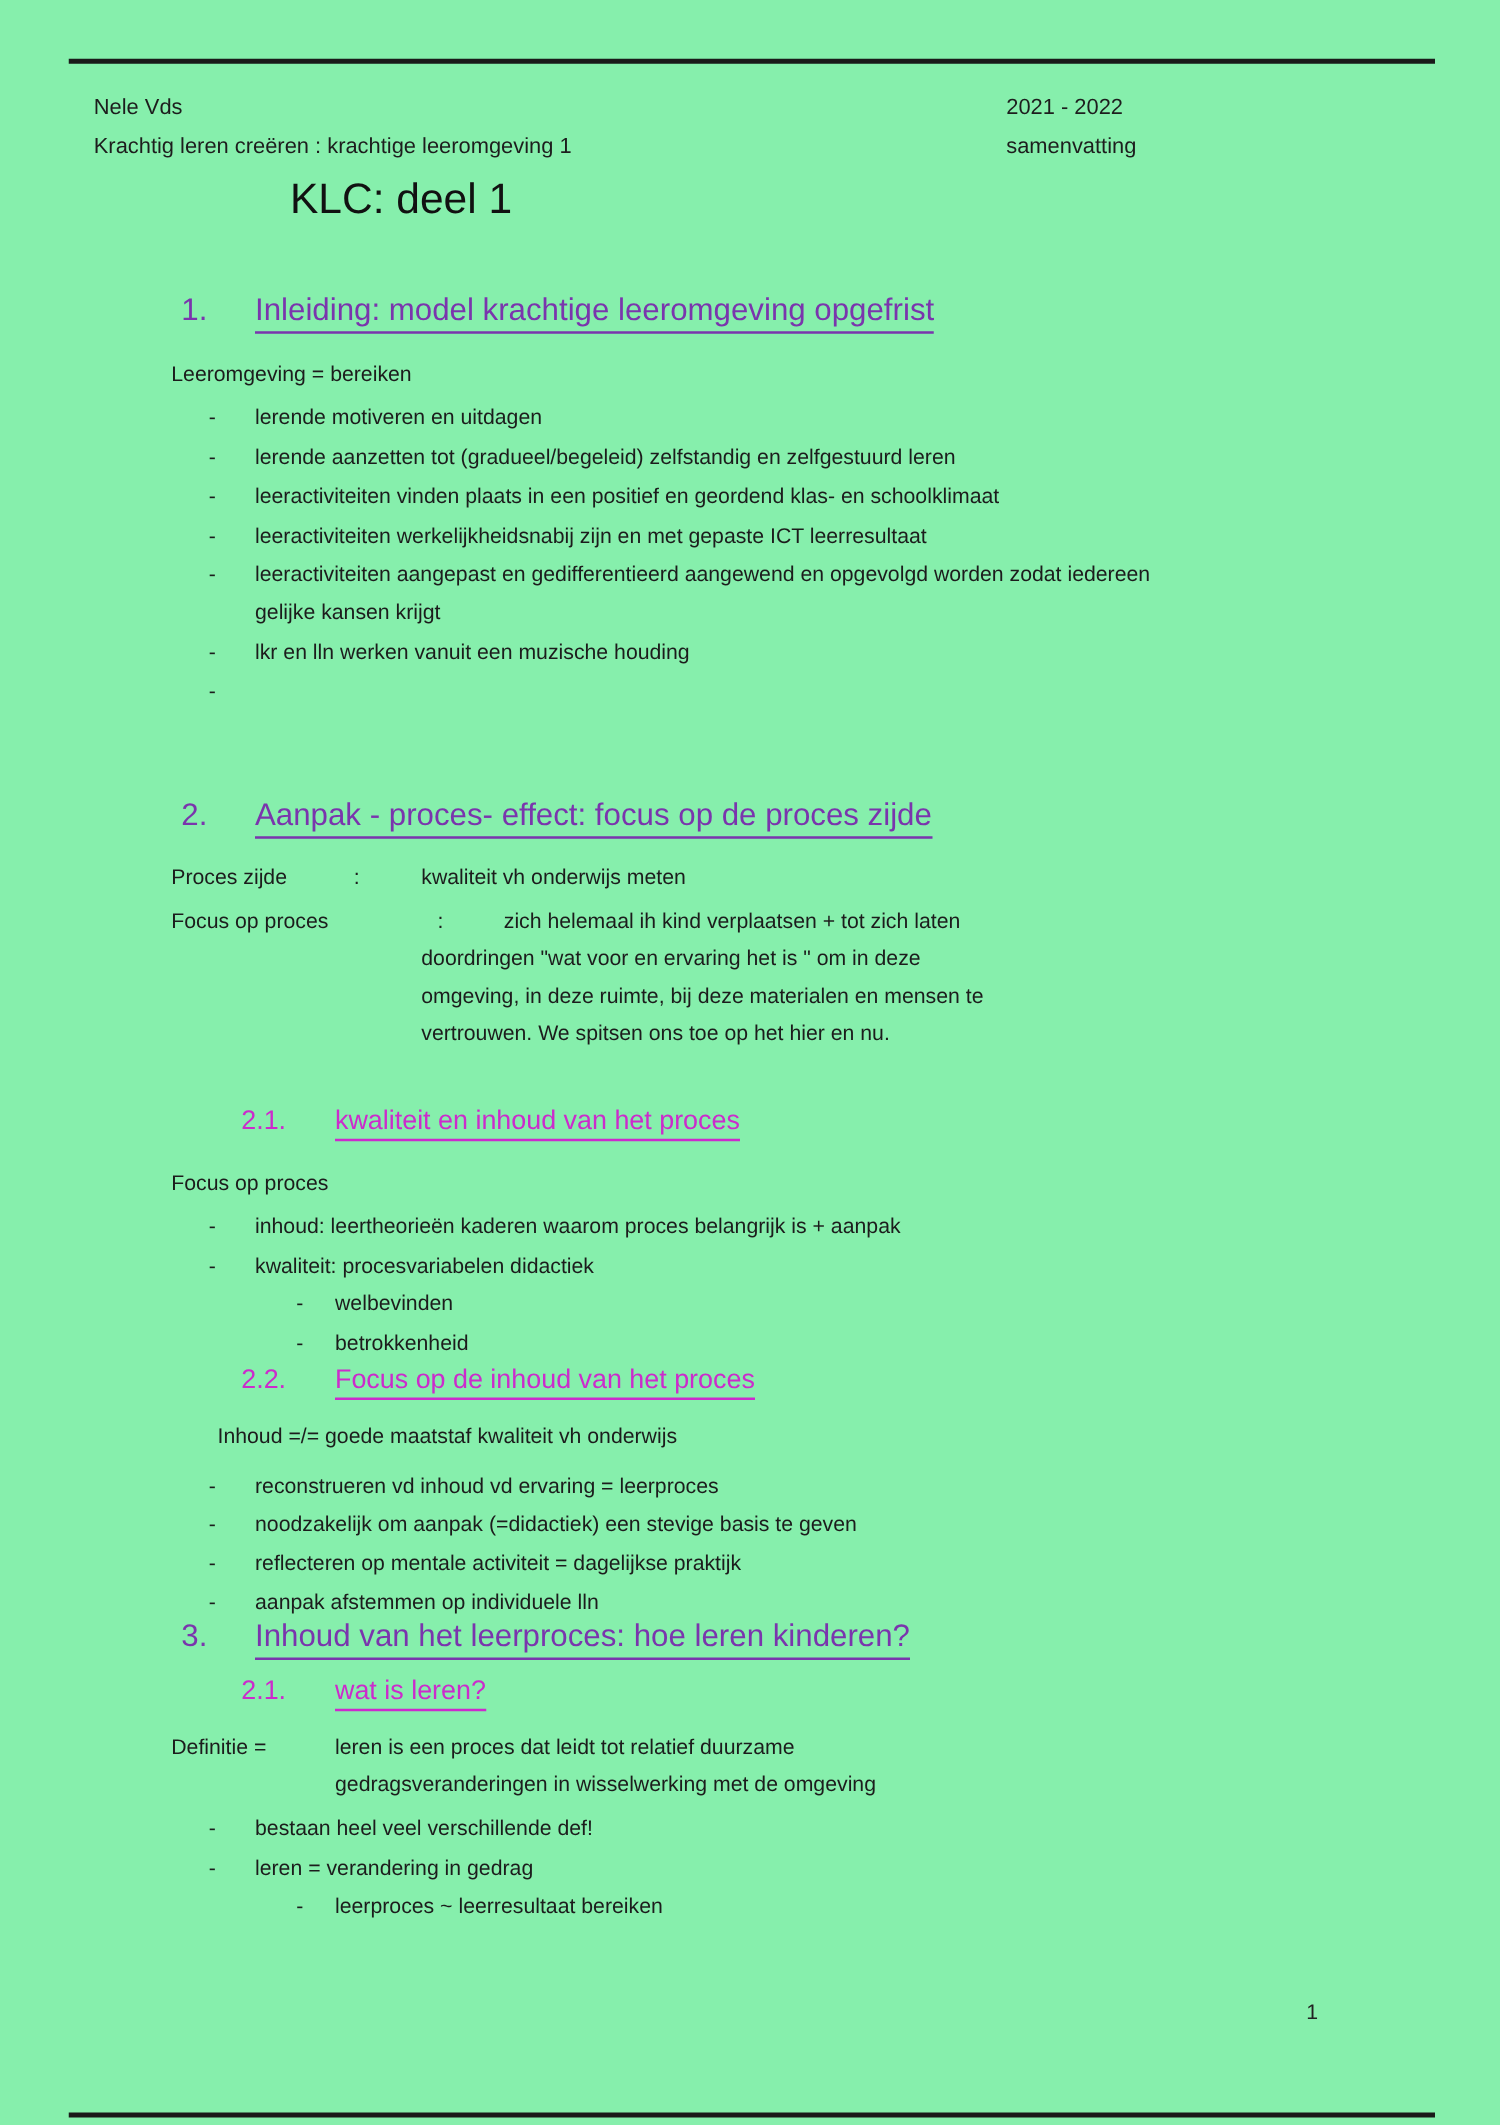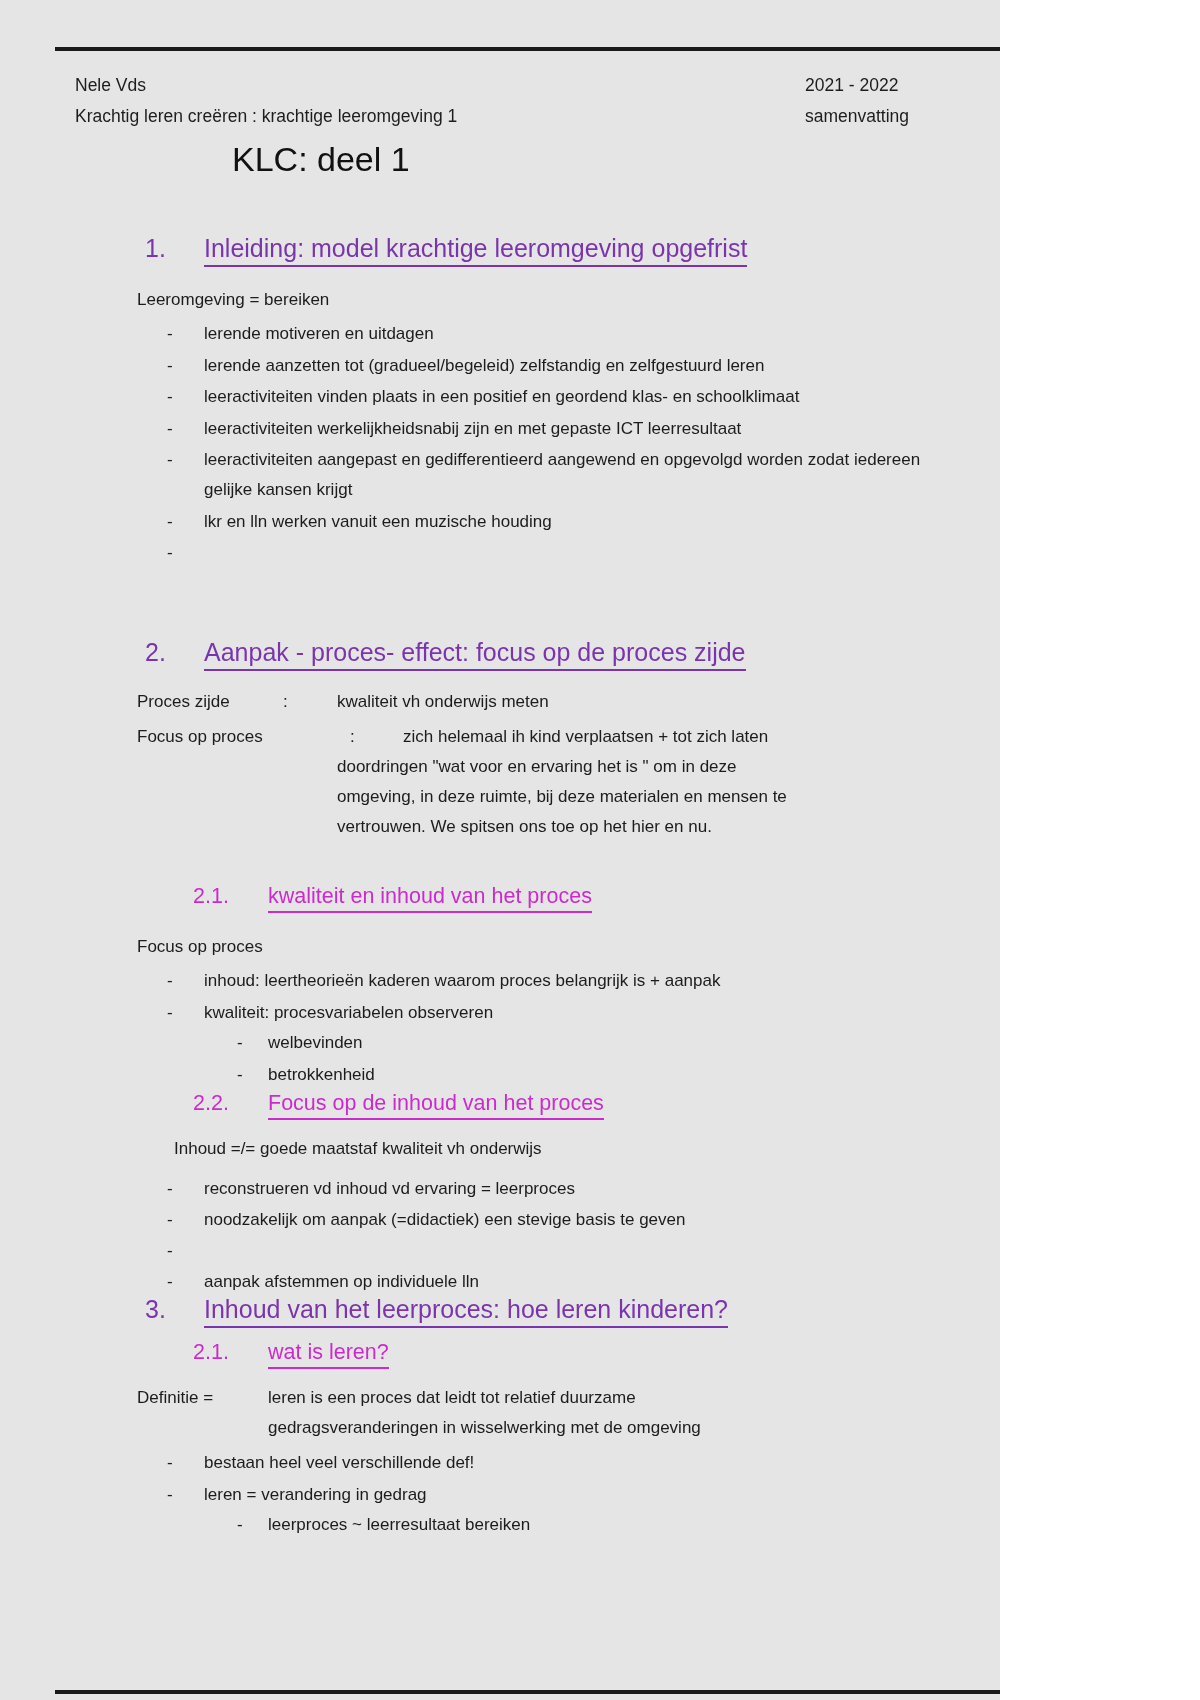--- a/index.html
+++ b/index.html
@@ -1,17 +1,17 @@
 <!DOCTYPE html>
 <html style="--heading: #7a35ad; --subheading: #cc2bcc; --text: #1c1c1c; --line: #1a1a1a;"><head>
 <meta charset="utf-8">
 <style>
   html,body{margin:0;padding:0;background:#ffffff;}
   .page{
-    position:relative;width:1000px;height:1700px;background:#e5e5e5;
+    position:relative;width:1200px;height:1700px;background:#86efac;
     font-family:"Liberation Sans",sans-serif;color:var(--text,#1c1c1c);
     overflow:hidden;
   }
   .rule{position:absolute;left:55px;width:1093px;height:4px;background:var(--line,#1a1a1a);}
   .rule-top{top:47px;}
   .rule-bottom{top:1690px;}
 
   .hdr{position:absolute;top:70px;font-size:17.5px;line-height:31px;color:#1d1d1d;}
   .hdr-left{left:75px;}
   .hdr-right{left:805px;}
@@ -139,21 +139,21 @@
     <span class="htext">kwaliteit en inhoud van het proces</span>
   </div>
   <div class="lead" id="lead-s21">Focus op proces</div>
   <div class="blist" id="bl-s21">
     <div class="li">
       <span class="m">-</span>
       <span class="t">inhoud: leertheorieën kaderen waarom proces belangrijk is + aanpak</span>
     </div>
     <div class="li">
       <span class="m">-</span>
-      <span class="t">kwaliteit: procesvariabelen observeren</span>
+      <span class="t">kwaliteit: procesvariabelen didactiek</span>
     </div>
   </div>
   <div class="blist" id="sb-s21">
     <div class="li">
       <span class="m">-</span>
       <span class="t">welbevinden</span>
     </div>
     <div class="li">
       <span class="m">-</span>
       <span class="t">betrokkenheid</span>
@@ -169,20 +169,21 @@
     <div class="li">
       <span class="m">-</span>
       <span class="t">reconstrueren vd inhoud vd ervaring = leerproces</span>
     </div>
     <div class="li">
       <span class="m">-</span>
       <span class="t">noodzakelijk om aanpak (=didactiek) een stevige basis te geven</span>
     </div>
     <div class="li">
       <span class="m">-</span>
+      <span class="t">reflecteren op mentale activiteit = dagelijkse praktijk</span>
     </div>
     <div class="li">
       <span class="m">-</span>
       <span class="t">aanpak afstemmen op individuele lln</span>
     </div>
   </div>
 
   <div class="heading h-l1" id="h-s3">
     <span class="hnum">3.</span>
     <span class="htext">Inhoud van het leerproces: hoe leren kinderen?</span>

